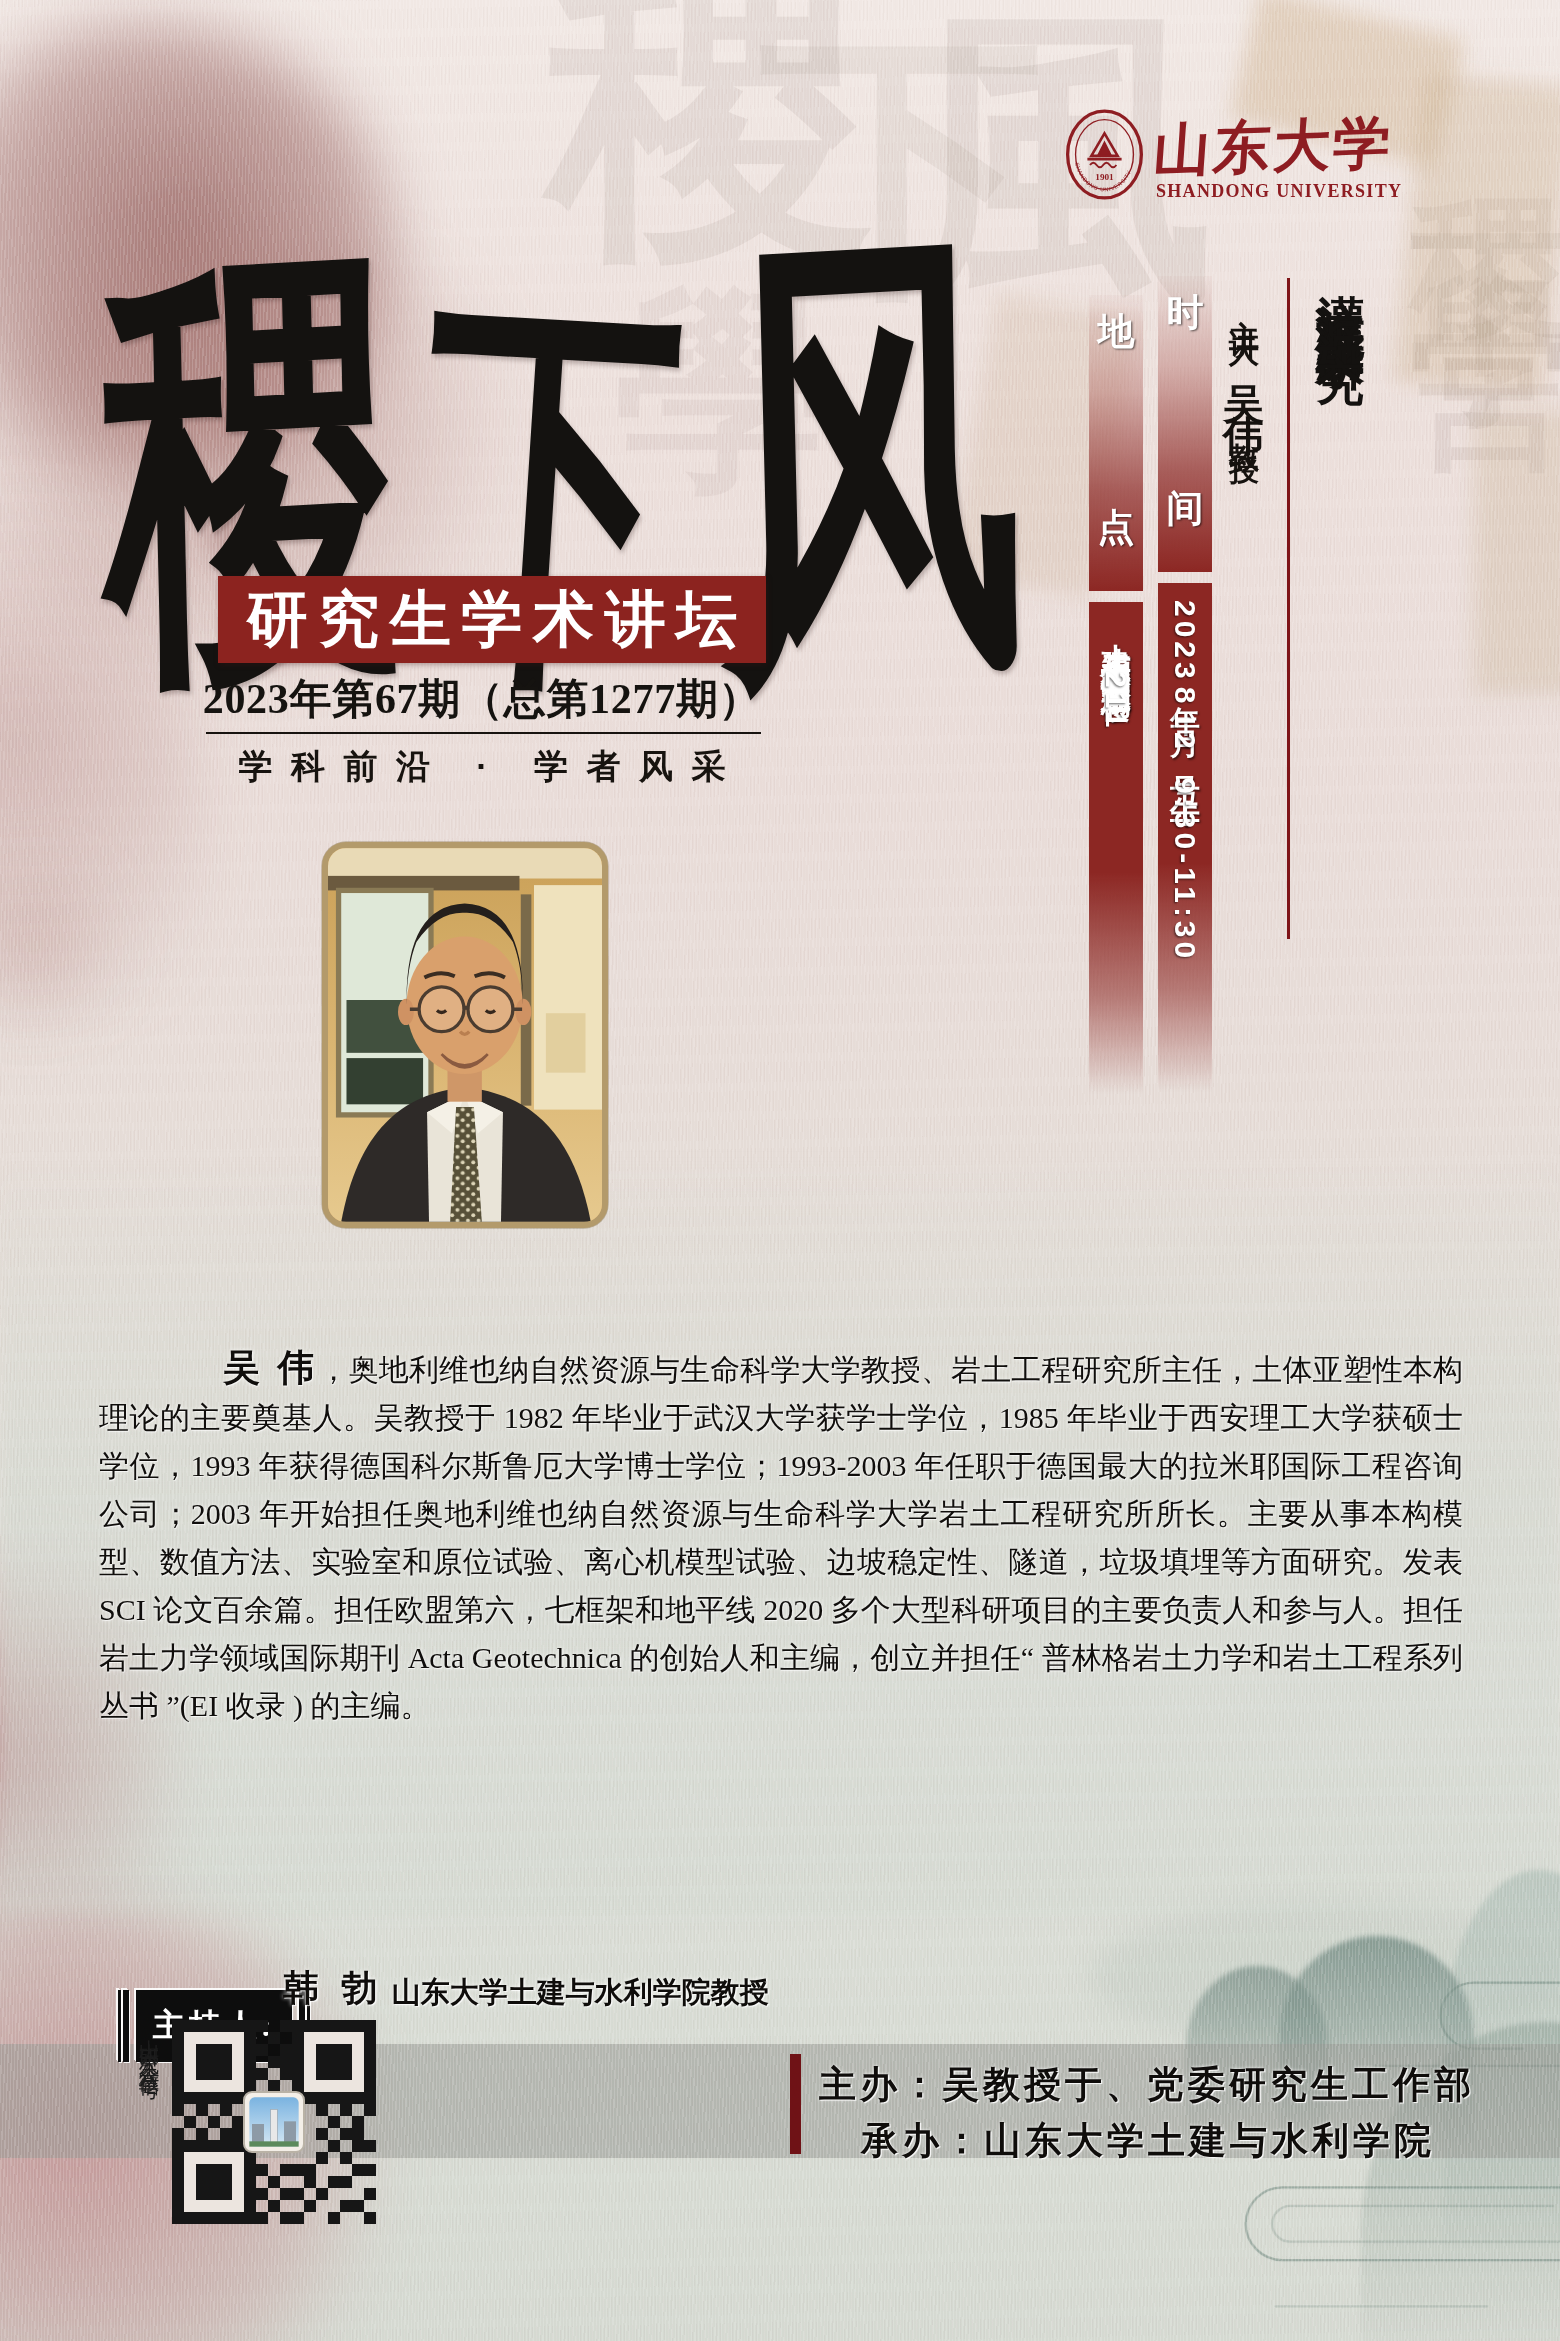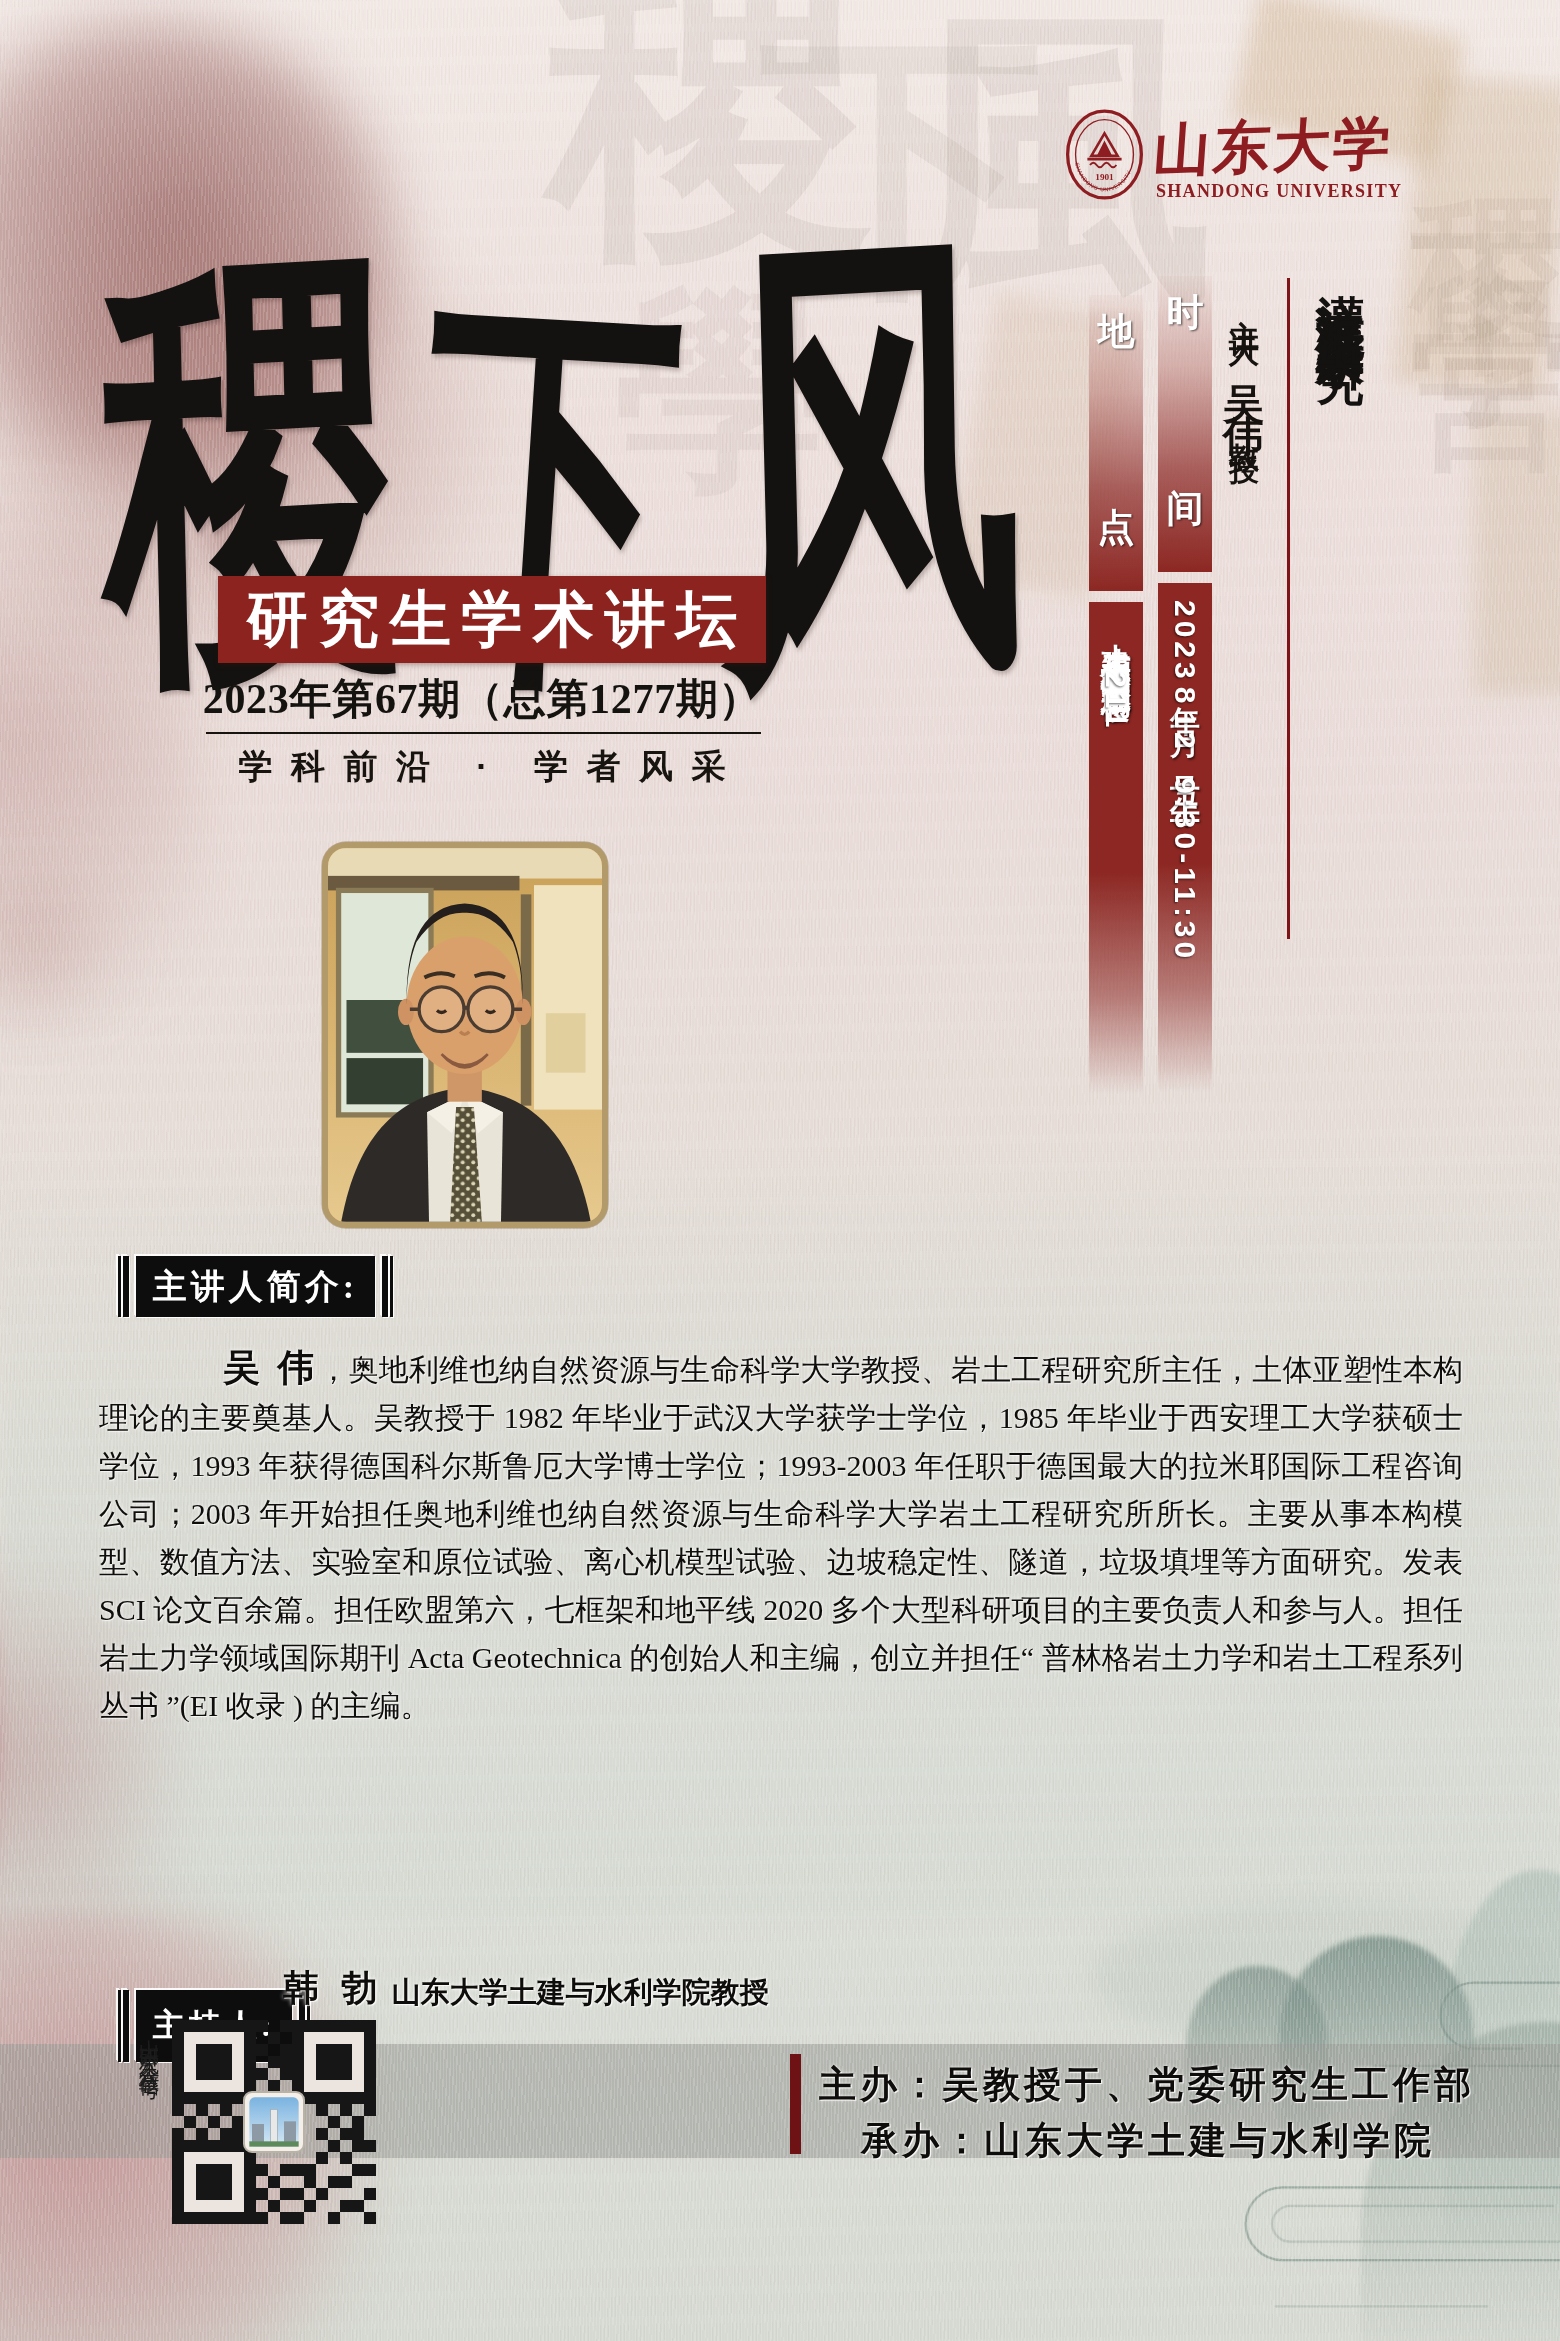--- a/index.html
+++ b/index.html
@@ -229,25 +229,20 @@
     <div class="rb-body">2023年8月12号 上午9:30-11:30</div>
   </div>
   <div class="ribbon" id="rb-venue">
     <div class="rb-head">
       <span>地</span>
       <span>点</span>
     </div>
     <div class="rb-body">土建与水利楼大会议室水利楼211</div>
   </div>
 
-  <div class="badge" id="badge-bio">
-    <span class="bar-l"></span>
-    <span class="badge-box">主讲人简介:</span>
-    <span class="bar-r"></span>
-  </div>
   <p class="abs bio"><span class="bio-name">吴 伟</span><span>，奥地利维也纳自然资源与生命科学大学教授、岩土工程研究所主任，土体亚塑性本构理论的主要奠基人。吴教授于 1982 年毕业于武汉大学获学士学位，1985 年毕业于西安理工大学获硕士学位，1993 年获得德国科尔斯鲁厄大学博士学位；1993-2003 年任职于德国最大的拉米耶国际工程咨询公司；2003 年开始担任奥地利维也纳自然资源与生命科学大学岩土工程研究所所长。主要从事本构模型、数值方法、实验室和原位试验、离心机模型试验、边坡稳定性、隧道，垃圾填埋等方面研究。发表 SCI 论文百余篇。担任欧盟第六，七框架和地平线 2020 多个大型科研项目的主要负责人和参与人。担任岩土力学领域国际期刊 Acta Geotechnica 的创始人和主编，创立并担任“ 普林格岩土力学和岩土工程系列丛书 ”(EI 收录 ) 的主编。</span></p>
 
   <div class="badge" id="badge-host">
     <span class="bar-l"></span>
     <span class="badge-box">主持人:</span>
     <span class="bar-r"></span>
   </div>
   <div class="abs host-line">
     <span class="host-name">韩 勃</span>
     <span class="host-aff">山东大学土建与水利学院教授</span>

